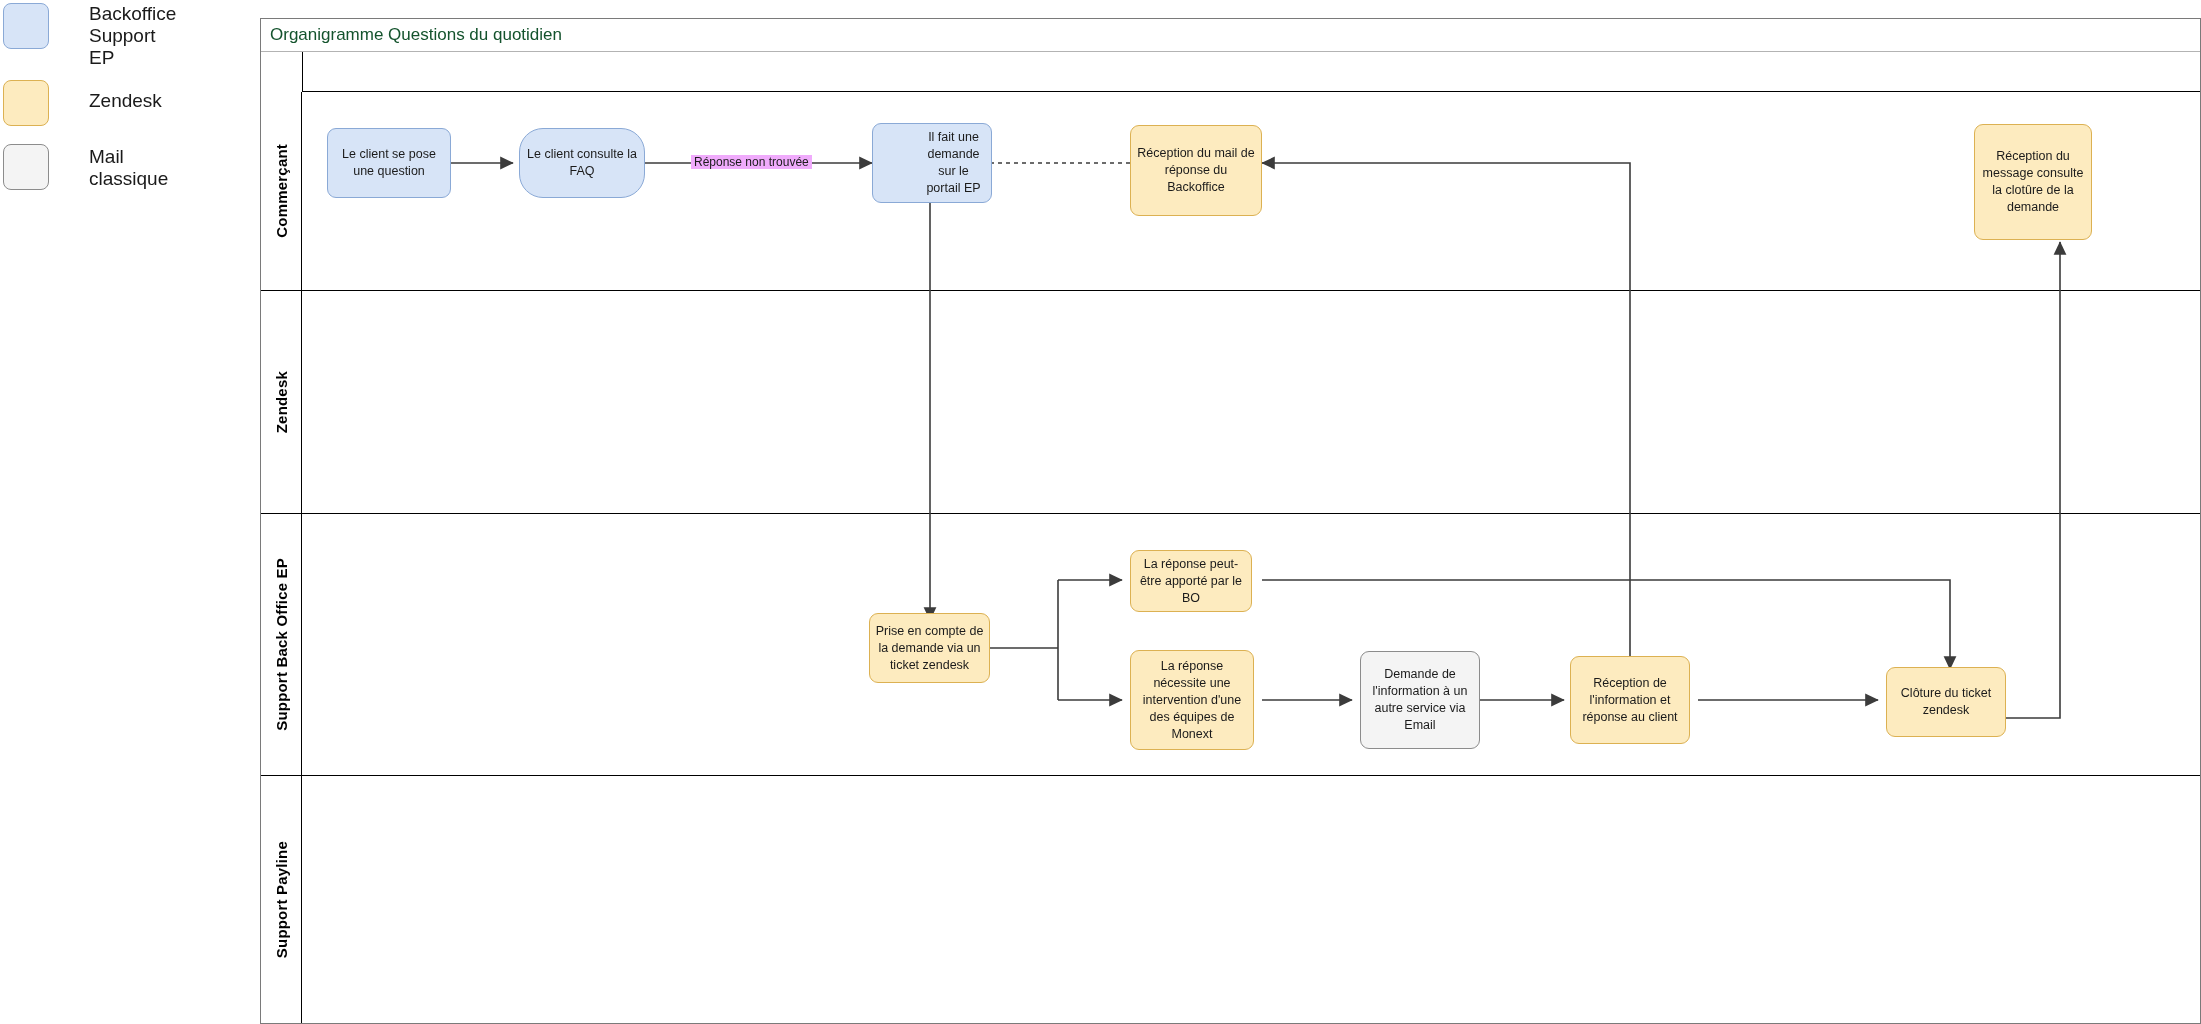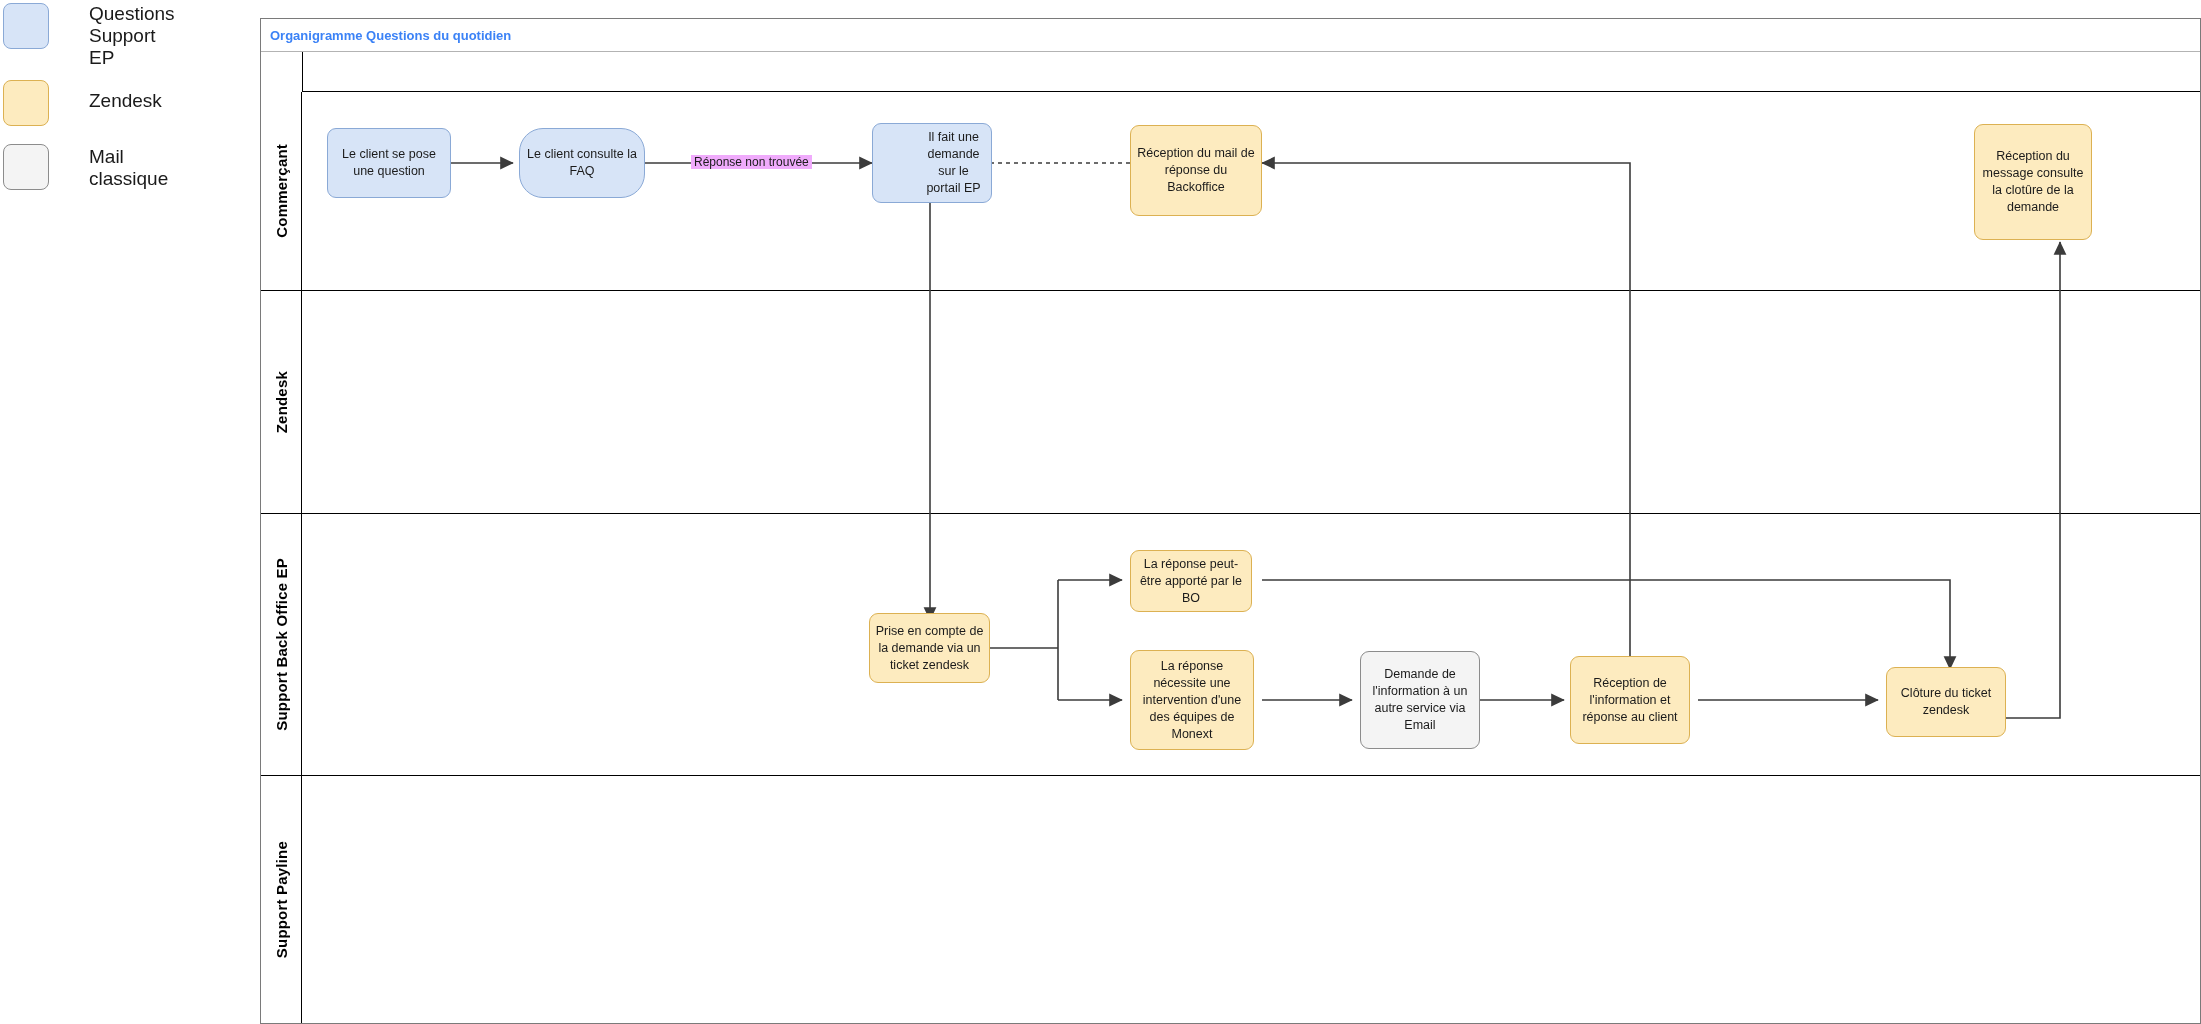--- a/index.html
+++ b/index.html
@@ -34,21 +34,21 @@
     width: 1941px; height: 1006px;
     border: 1px solid #7a7a7a;
     background: #ffffff;
   }
   #pool-title {
     position: absolute; left: 0; top: 0;
     width: 100%; height: 33px;
     border-bottom: 1px solid #b3b3b3;
     display: flex; align-items: center;
     padding-left: 9px;
-    font-size: 13px; font-weight: bold; color: #3b82f6;
+    font-size: 17px; font-weight: normal; color: #14532d;
     background: #ffffff;
   }
   
   #header-strip {
     position: absolute; left: 41px; top: 33px; right: 0; height: 40px;
     border-left: 1px solid #000;
     border-bottom: 1px solid #000;
   }
 
   
@@ -105,21 +105,21 @@
   }
 </style>
 </head>
 <body>
 
 <div id="page">
 
   <div id="legend">
     <div class="legend-row" style="left:3px; top:3px;">
       <div class="legend-swatch" style="background:#d7e4f7;border:1px solid #8aa9d6;"></div>
-      <div class="legend-label">Questions
+      <div class="legend-label">Backoffice
 Support
 EP</div>
     </div>
     <div class="legend-row" style="left:3px; top:80px;">
       <div class="legend-swatch" style="background:#fdebbf;border:1px solid #dcb152;"></div>
       <div class="legend-label" style="margin-top:10px;">Zendesk</div>
     </div>
     <div class="legend-row" style="left:3px; top:144px;">
       <div class="legend-swatch" style="background:#f4f4f4;border:1px solid #8c8c8c;"></div>
       <div class="legend-label" style="margin-top:2px;">Mail

